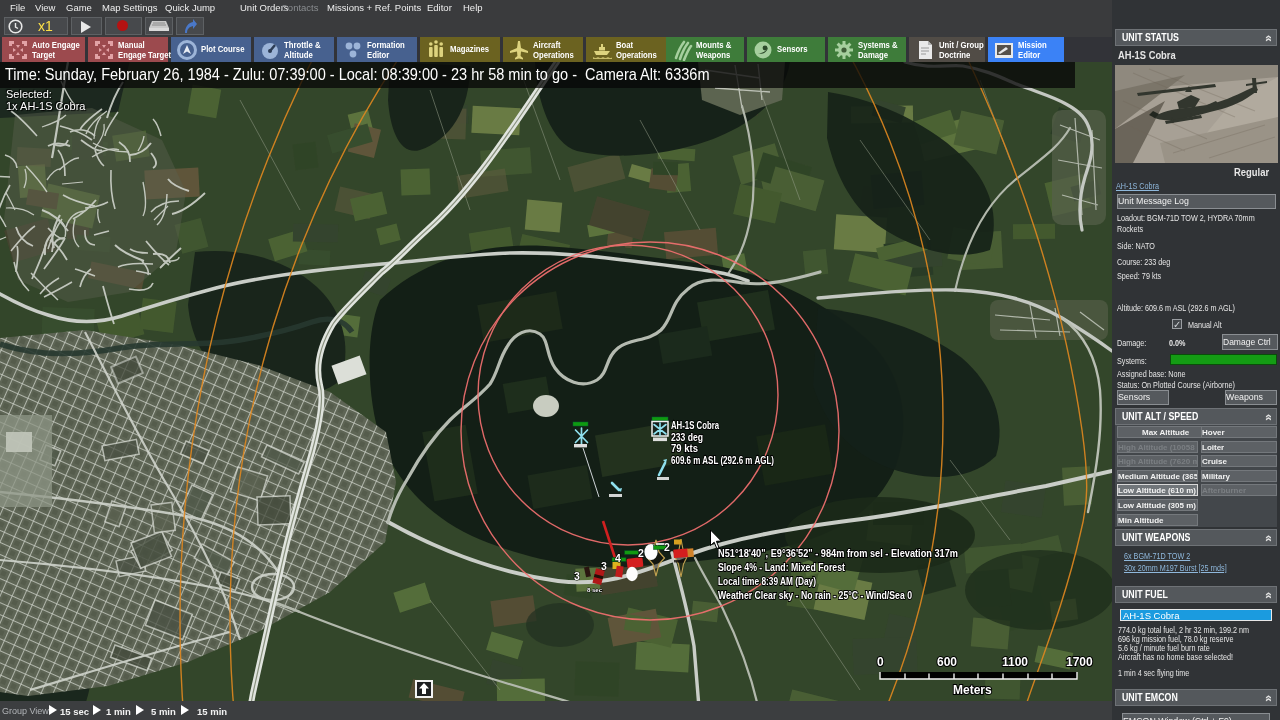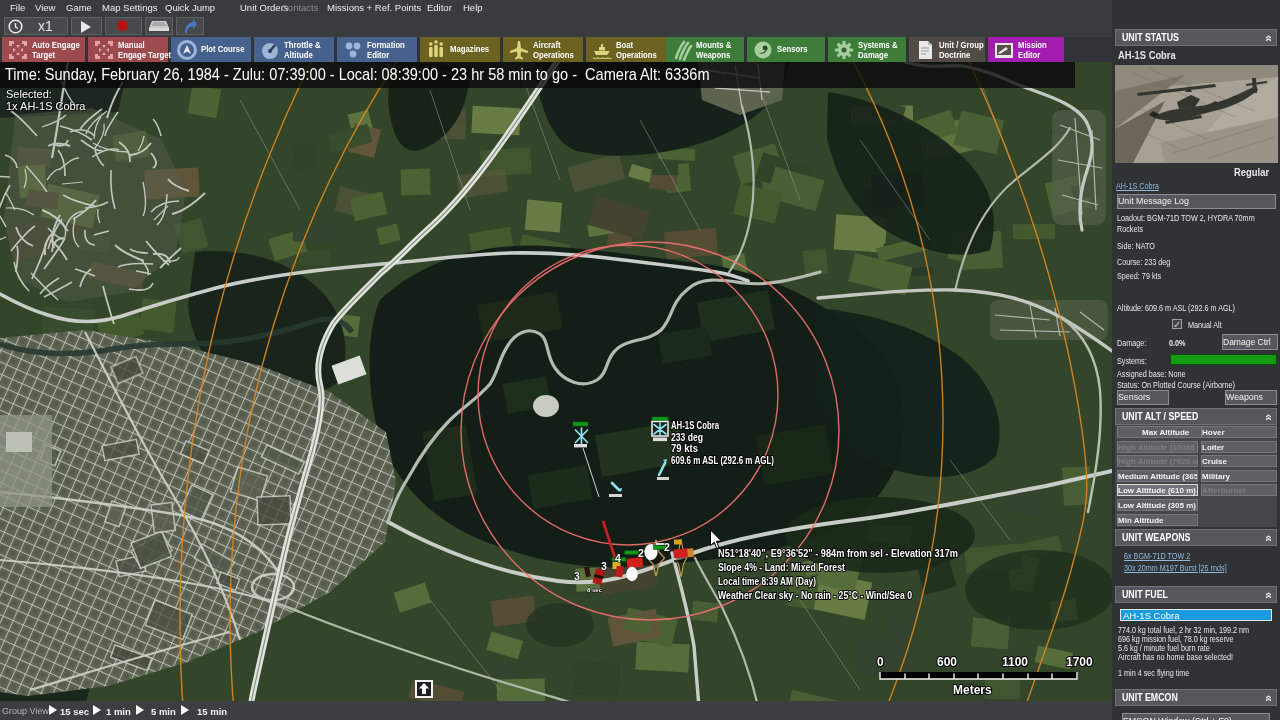--- a/index.html
+++ b/index.html
@@ -449,21 +449,21 @@
 <span style="left:327px;">Missions + Ref. Points</span>
       <span style="left:427px;">Editor</span>
 <span style="left:463px;">Help</span>
 </div>
 <div id="row2">
 <div class="r2b" style="left:4px;width:64px;"></div>
 <svg style="position:absolute;left:8px;top:3px;" width="15" height="15" viewBox="0 0 15 15">
         <circle cx="7.5" cy="7.5" r="6.3" fill="none" stroke="#e8e8e8" stroke-width="1.6"></circle>
         <path d="M7.5,4 V8 L10,9.5" stroke="#e8e8e8" stroke-width="1.4" fill="none"></path>
       </svg>
-<span style="position:absolute;left:38px;top:2px;font-size:14px;color:#e5e5e5;">x1</span>
+<span style="position:absolute;left:38px;top:2px;font-size:14px;color:#fde047;">x1</span>
 <div class="r2b" style="left:71px;width:31px;"></div>
 <div style="position:absolute;left:81px;top:5px;width:0;height:0;border-left:10px solid #e8e8e8;border-top:6px solid transparent;border-bottom:6px solid transparent;"></div>
 <div class="r2b" style="left:105px;width:37px;"></div>
 <div style="position:absolute;left:117px;top:4px;width:11px;height:11px;border-radius:50%;background:#b51212;"></div>
 <div class="r2b" style="left:145px;width:28px;"></div>
 <svg style="position:absolute;left:148px;top:3px;" width="22" height="14" viewBox="0 0 22 14">
         <path d="M4,2 H18 L21,9 H1 Z" fill="#c9c9c9"></path>
         <rect x="1" y="9" width="20" height="3" fill="#dadada"></rect>
         <path d="M5,4 H17 M4,6 H18" stroke="#8a8a8a" stroke-width="1"></path>
       </svg>
@@ -577,21 +577,21 @@
         <span class="tlab" style="line-height:10.5px;padding-top:1.5px;">Systems &amp;<br>Damage</span>
       </div>
       <div class="tbtn" style="left:909px;width:76px;background:#514c46;">
         <span class="ticon"><svg width="22" height="22" viewBox="0 0 22 22">
             <path d="M5,2 L14,2 L18,6 L18,20 L5,20 Z" fill="#e9e9e9"></path>
             <path d="M14,2 L14,6 L18,6" fill="#b5b5b5"></path>
             <path d="M7,9 H15 M7,12 H15 M7,15 H12" stroke="#9a9a9a" stroke-width="1.2"></path>
           </svg></span>
         <span class="tlab" style="line-height:10.5px;padding-top:1.5px;">Unit / Group<br>Doctrine</span>
       </div>
-      <div class="tbtn" style="left:988px;width:76px;background:#a21caf;">
+      <div class="tbtn" style="left:988px;width:76px;background:#3b82f6;">
         <span class="ticon"><svg width="22" height="22" viewBox="0 0 22 22">
             <rect x="2" y="4" width="18" height="14" fill="#e9e9e9"></rect>
             <rect x="4" y="6" width="14" height="10" fill="#55504a"></rect>
             <path d="M5,14 L13,8 L15,10 L7,15 Z" fill="#e9e9e9"></path>
             <path d="M2,18 h18" stroke="#e9e9e9" stroke-width="2"></path>
           </svg></span>
         <span class="tlab" style="line-height:10.5px;padding-top:1.5px;">Mission<br>Editor</span>
       </div>
     </div>
 <div id="uparrow">

